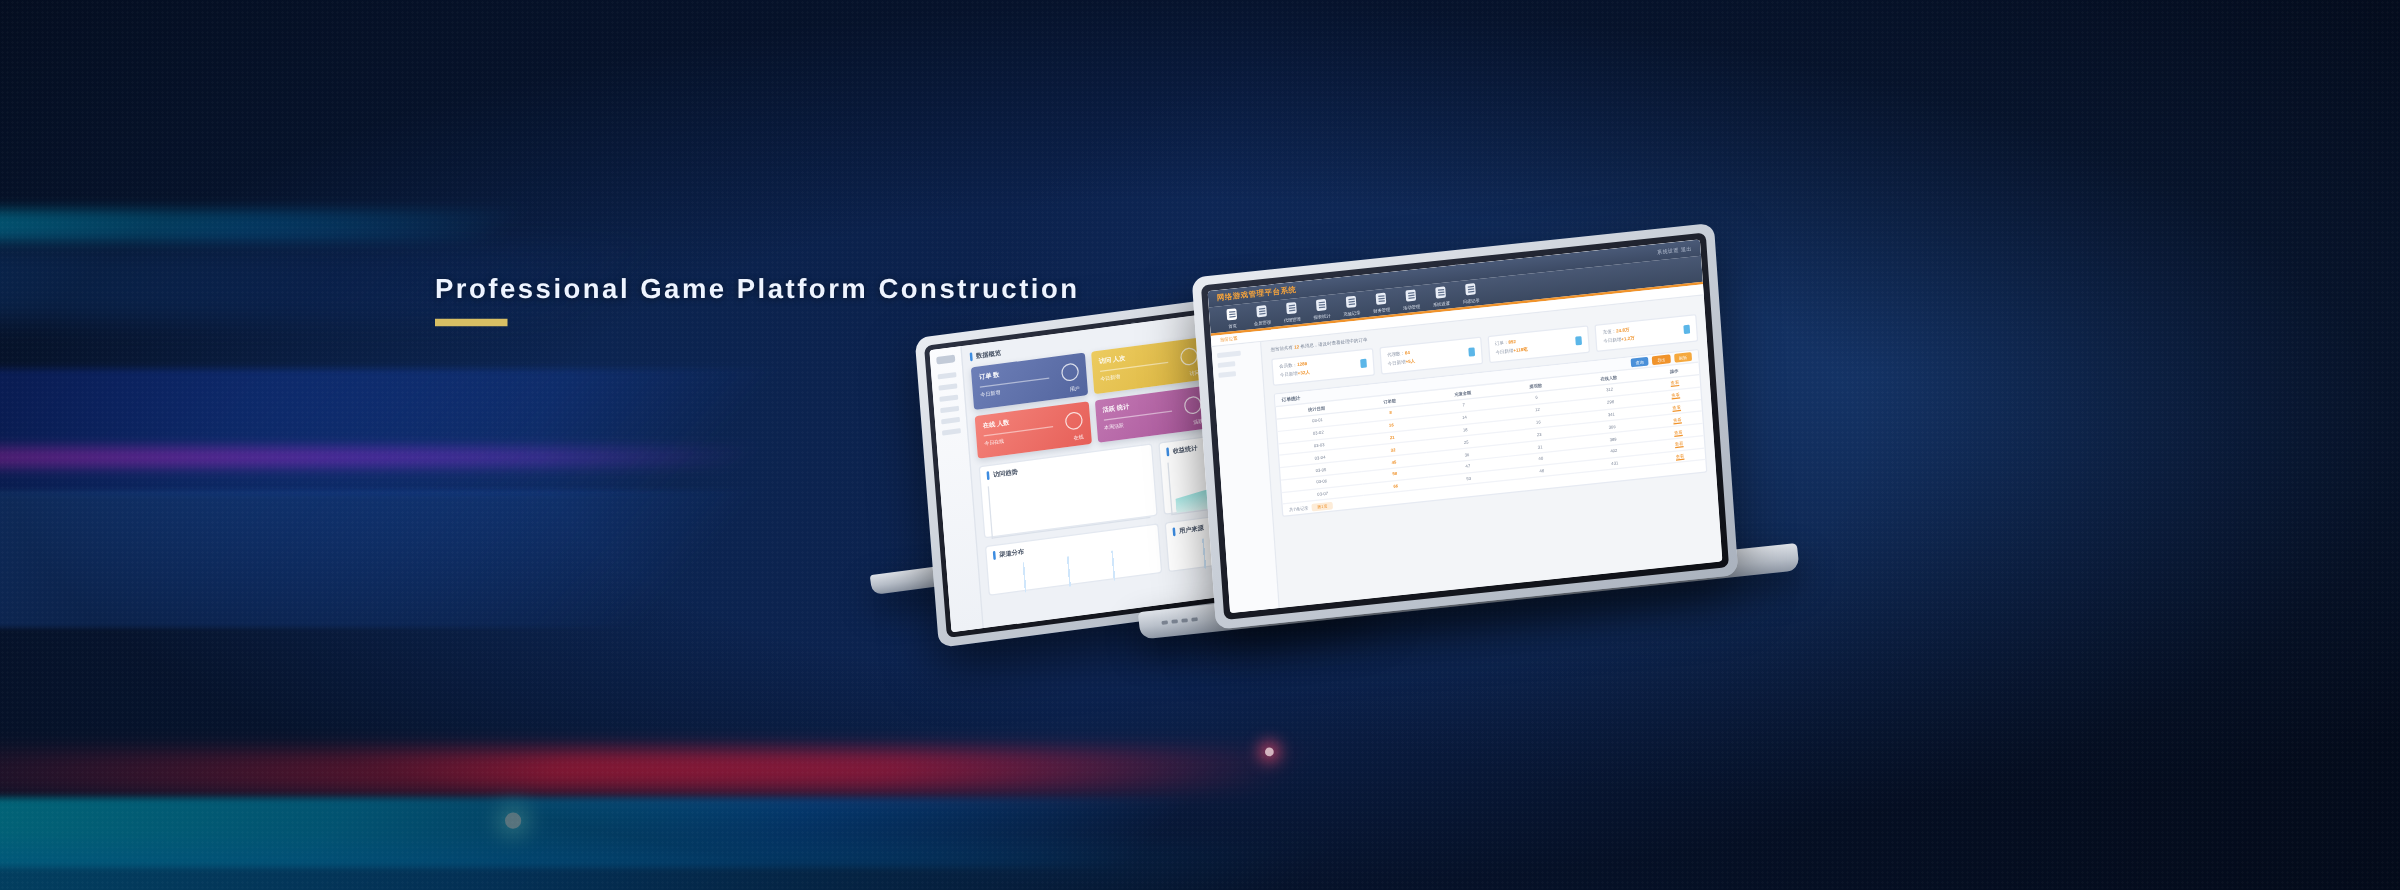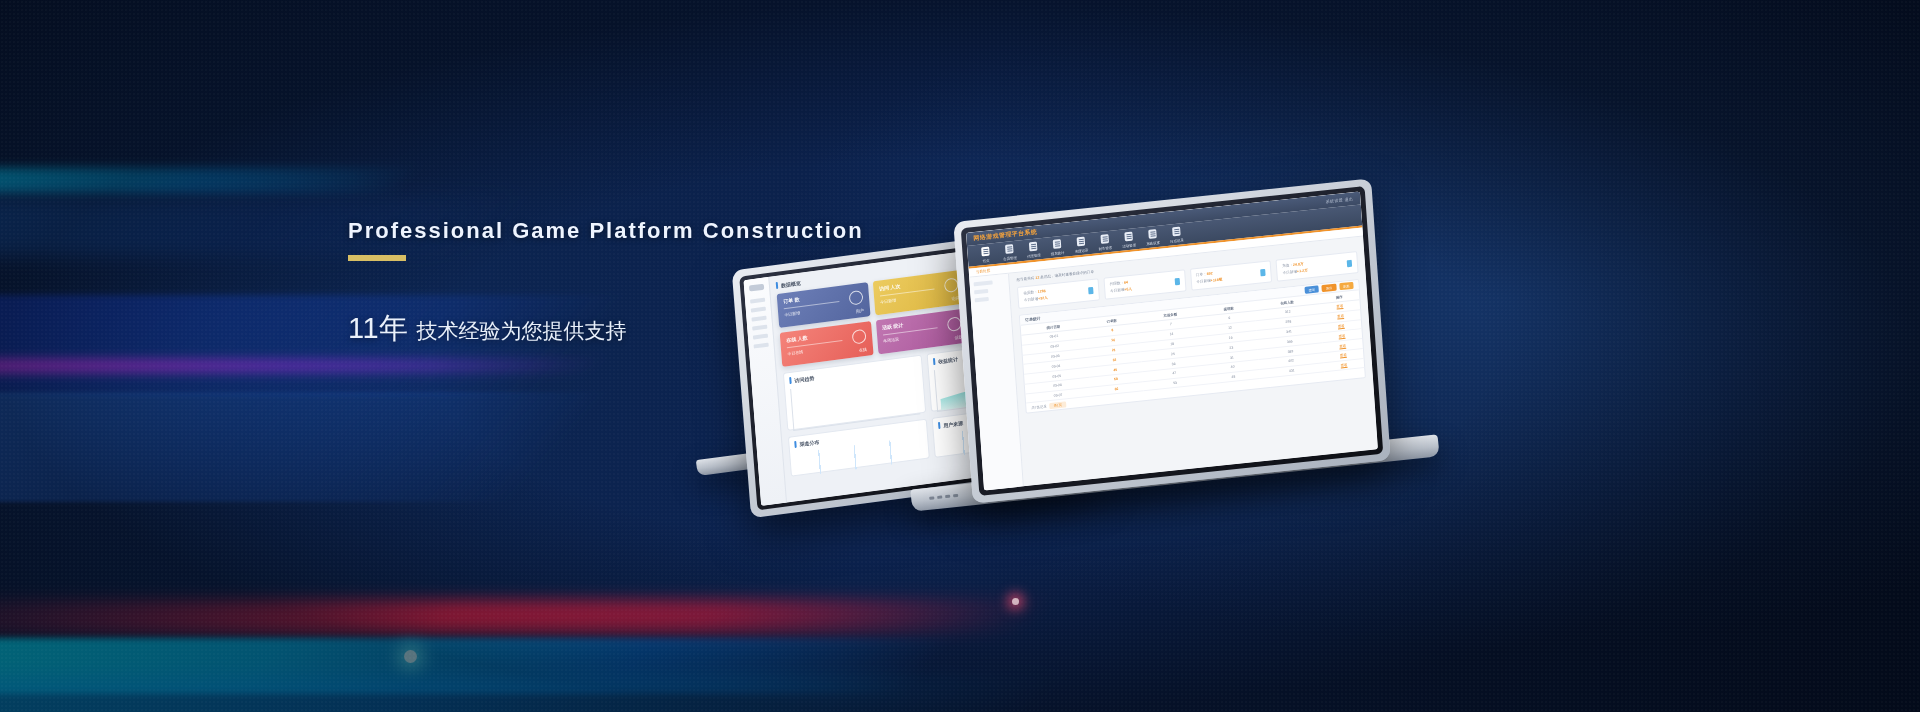--- a/index.html
+++ b/index.html
@@ -241,23 +241,20 @@
     <div class="glow-dot-2"></div>
     <div class="vign"></div>
   </div>
 
   <div class="copy">
     <div class="eyebrow">Professional  Game  Platform  Construction</div>
     <div class="eyebrow-rule"></div>
 
 
 
-    <div class="subline">
-      <span class="yrs">11年</span><span class="rest">技术经验为您提供支持</span>
-    </div>
   </div>
 
   <div class="laptops">
 
     <div class="base lap-back-base">
       <div class="notch" style="left:190px; top:0; width:50px; height:4px;"></div>
     </div>
 
     <div class="lid lap-back">
       <div class="bezel">

